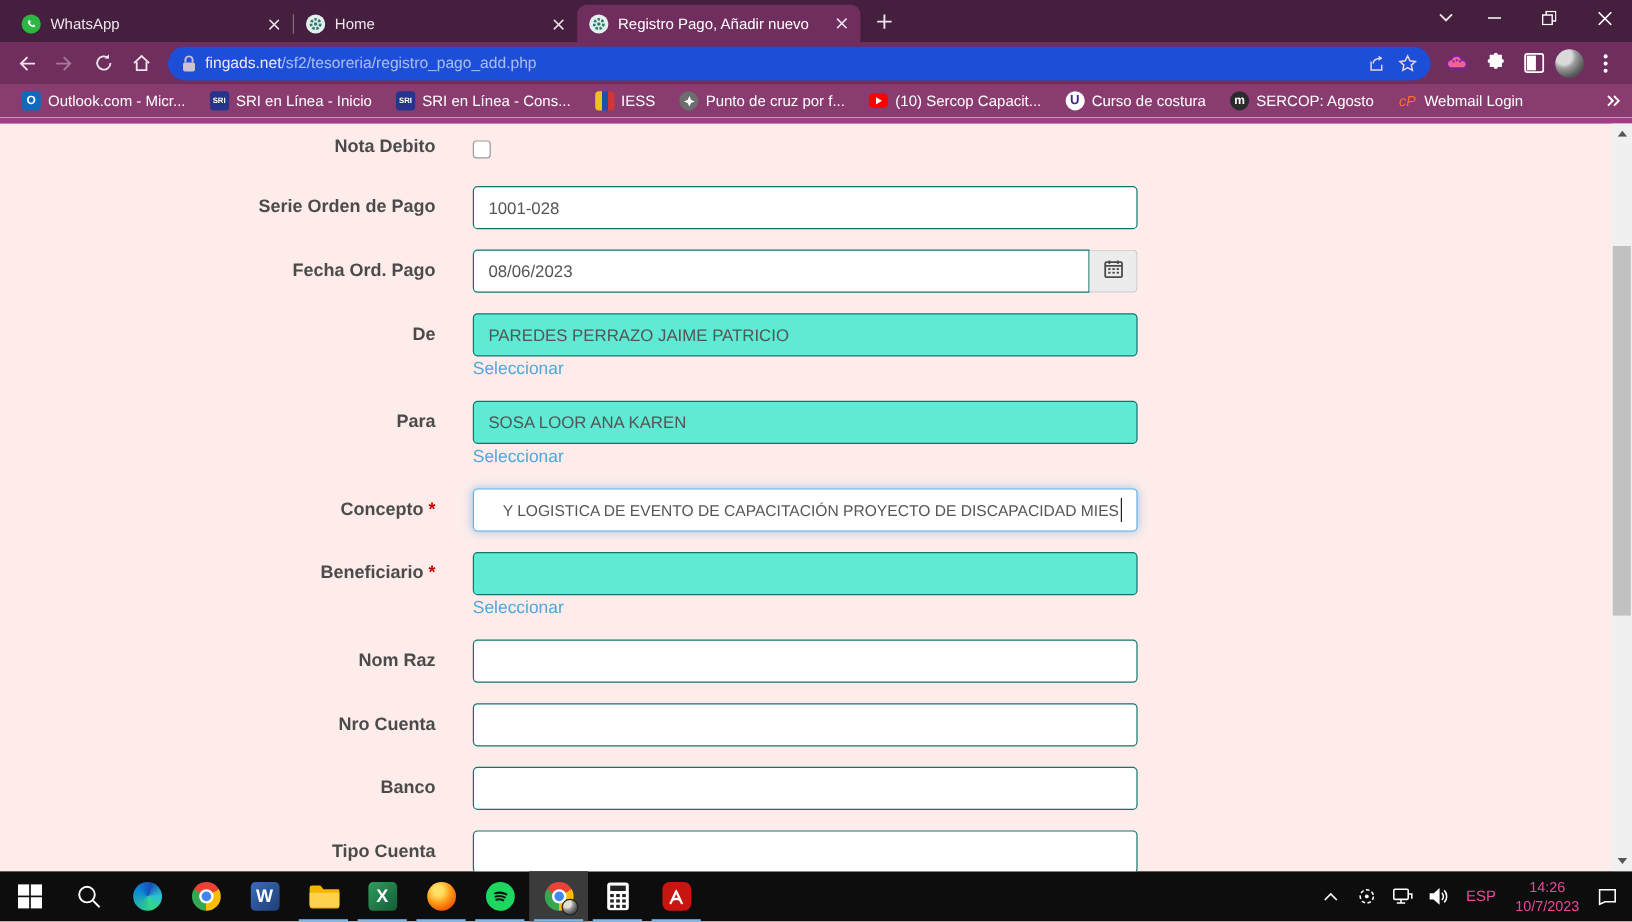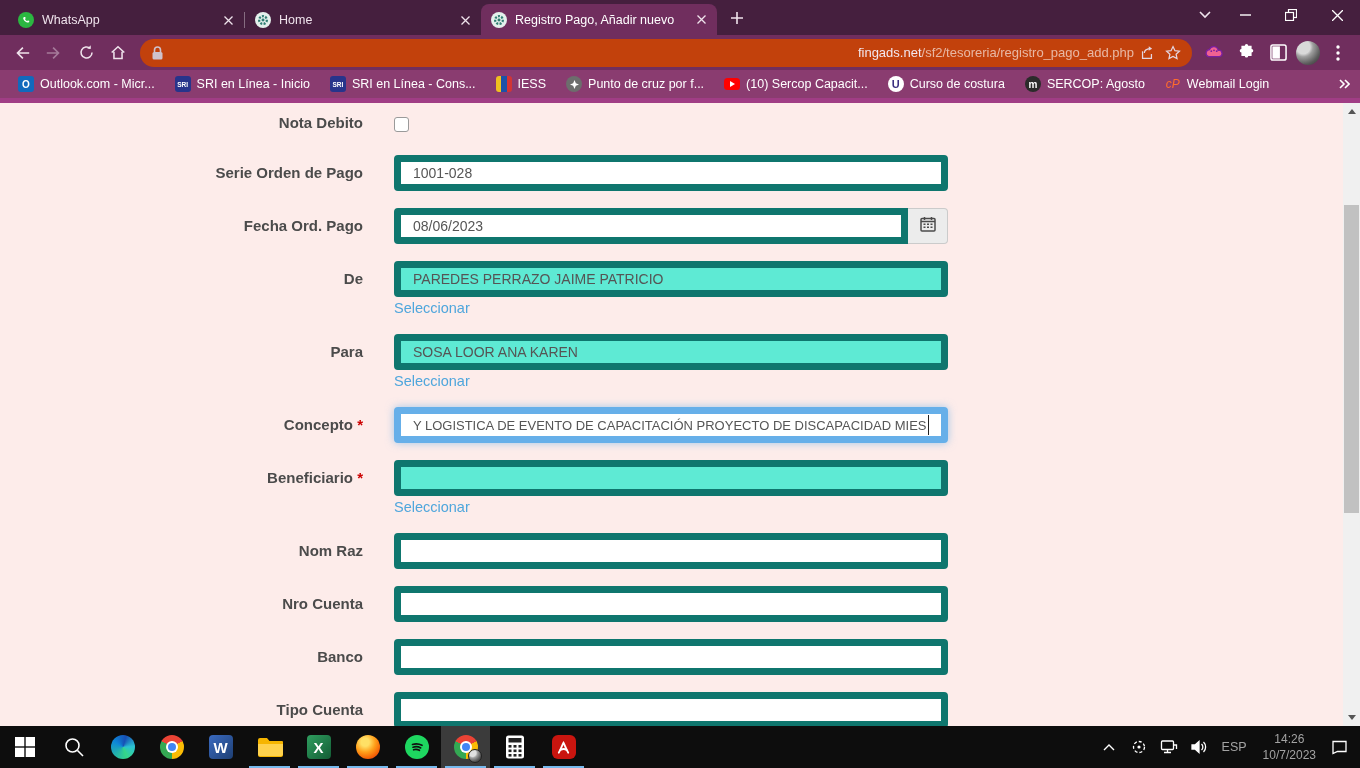--- a/index.html
+++ b/index.html
@@ -18,43 +18,43 @@
   .tab-close { width:16px; height:16px; display:flex; align-items:center; justify-content:center; border-radius:50%; flex:0 0 auto; }
   .newtab-btn { width:28px; height:28px; margin:0 0 3px 6px; display:flex; align-items:center; justify-content:center; }
   .favicon { width:16px; height:16px; display:inline-flex; align-items:center; justify-content:center; flex:0 0 auto; }
   .winctrl { position:absolute; right:0; top:0; height:30px; display:flex; align-items:center; }
   .winbtn { width:46px; height:30px; display:flex; align-items:center; justify-content:center; }
   .tabsearch { width:34px; }
 
   
   .toolbar { height:35px; background:#702e5e; display:flex; align-items:center; padding:0 8px; gap:4px; flex:0 0 auto; }
   .navbtn { width:28px; height:28px; display:flex; align-items:center; justify-content:center; border-radius:50%; flex:0 0 auto; }
-  .omnibox { flex:1; height:28px; background:#c2410c; border-radius:14px; display:flex; align-items:center;
-             padding:0 6px 0 12px; margin:0 4px; color:#f2e7ef; min-width:0;text-align:right; }
+  .omnibox { flex:1; height:28px; background:#1d4ed8; border-radius:14px; display:flex; align-items:center;
+             padding:0 6px 0 12px; margin:0 4px; color:#f2e7ef; min-width:0; }
   .omnibox .url { flex:1; font-size:13px; white-space:nowrap; overflow:hidden; margin-left:8px; }
   .omnibox .url .path { color:rgba(255,255,255,.62); }
   .omni-ic { width:26px; height:26px; display:flex; align-items:center; justify-content:center; border-radius:50%; flex:0 0 auto; }
   .avatar { width:24px; height:24px; border-radius:50%; flex:0 0 auto;
             background: radial-gradient(circle at 30% 25%, #d9d9d9 0 28%, #9f9f9f 40%, #5a5a5a 70%, #303030 100%); }
 
   
   .bookmarksbar { height:28px; background:#8a3c70; display:flex; align-items:center; padding:0 10px; gap:4px; color:#fff; flex:0 0 auto; }
   .bookmark { display:flex; align-items:center; gap:6px; font-size:12.5px; padding:3px 8px; border-radius:6px; white-space:nowrap; }
   .bm-overflow { margin-left:auto; display:flex; align-items:center; }
 
   
   .content { flex:1; position:relative; background:#fdecea; overflow:hidden; }
   .topline { height:5px; background:#a03d85; width:100%; }
   .formwrap { padding-top:5px; }
   .frow { display:flex; }
   .frow .flabel { width:363px; text-align:right; font-weight:bold; font-size:15px; color:#4b4b4b; line-height:36px; flex:0 0 auto; }
   .frow .fctrl { margin-left:31px; width:554px; }
   .frow.mb { margin-bottom:17px; }
   .req { color:#cc0000; font-weight:bold; }
-  .tinput { height:36px; background:#fff; border:7px solid #0f766e; border-radius:4px; display:flex; align-items:center;
+  .tinput { height:36px; background:#fff; border:1px solid #0f766e; border-radius:4px; display:flex; align-items:center;
             padding:0 12px; font-size:14px; color:#555; overflow:hidden; white-space:nowrap; }
   .tinput.disabled { background:#5eead4; }
   .tinput.focused { border-color:#66afe9; box-shadow:0 0 8px rgba(102,175,233,.6); justify-content:flex-end; font-size:13px; }
   .caret { display:inline-block; width:1.5px; height:20px; background:#222; margin-left:1px; flex:0 0 auto; }
   .igroup { display:flex; }
   .igroup .tinput { flex:1; border-radius:4px 0 0 4px; }
   .iaddon { width:40px; height:36px; background:#ececec; border:1px solid #cbcbcb; border-left:none; border-radius:0 4px 4px 0;
             display:flex; align-items:center; justify-content:center; }
   .sel-link { display:inline-block; margin-top:3px; font-size:14.5px; color:#4fa6dc; }
   .cbrow { height:30px; align-items:center; }
@@ -67,21 +67,21 @@
   .sb-up { top:0; } .sb-down { bottom:0; }
   .sb-thumb { position:absolute; left:1px; width:15px; top:102px; height:308px; background:#c1c1c1; }
 
   
   .taskbar { height:42px; background:#0d0d0d; display:flex; align-items:stretch; flex:0 0 auto; }
   .taskapps { display:flex; }
   .taskbtn { width:49px; display:flex; align-items:center; justify-content:center; position:relative; }
   .taskbtn.active { background:#3b3b3b; }
   .taskbtn .runbar { position:absolute; bottom:0; left:4px; right:4px; height:2px; background:#76b9ed; }
   .tbicon { width:26px; height:26px; display:flex; align-items:center; justify-content:center; position:relative; }
-  .tray { margin-left:auto; display:flex; align-items:center; color:#a3a3a3; padding-right:6px; }
+  .tray { margin-left:auto; display:flex; align-items:center; color:#ec4899; padding-right:6px; }
   .trayic { width:30px; height:42px; display:flex; align-items:center; justify-content:center; }
   .tray-lang { font-size:12.5px; padding:0 8px; }
   .tray-clock { font-size:12px; text-align:center; line-height:1.35; padding:0 8px; }
 
   
   .sq-badge { width:16px; height:16px; border-radius:3px; display:flex; align-items:center; justify-content:center;
               color:#fff; font-weight:bold; font-size:10px; }
   .circ-badge { width:16px; height:16px; border-radius:50%; display:flex; align-items:center; justify-content:center;
                 color:#fff; font-weight:bold; font-size:10px; }
   .app-sq { width:24px; height:24px; border-radius:4px; display:flex; align-items:center; justify-content:center;

